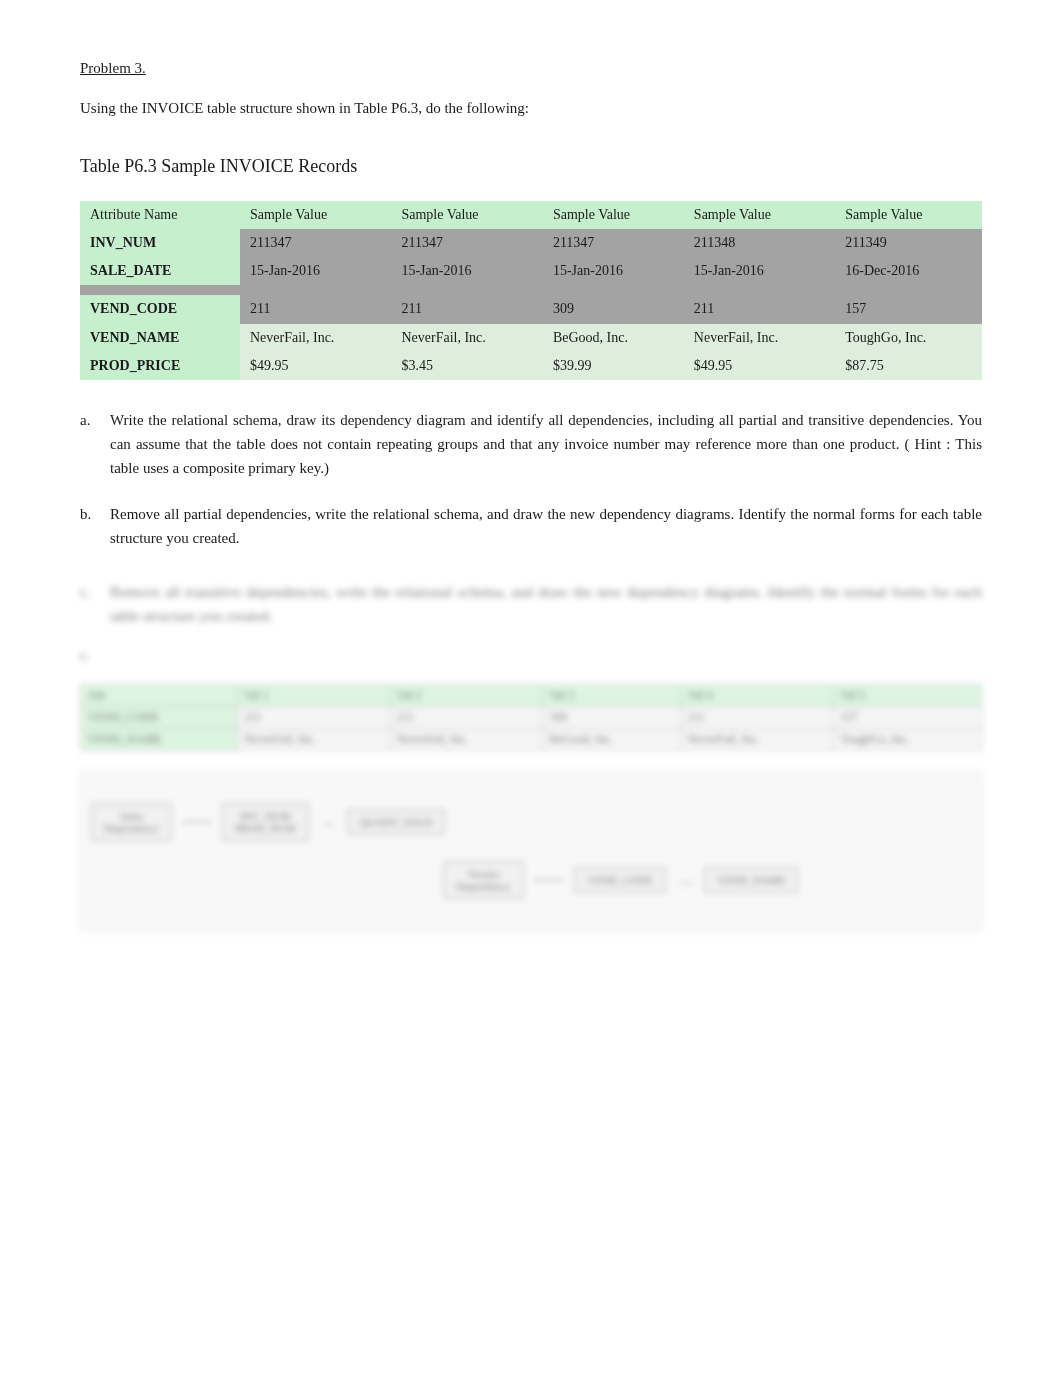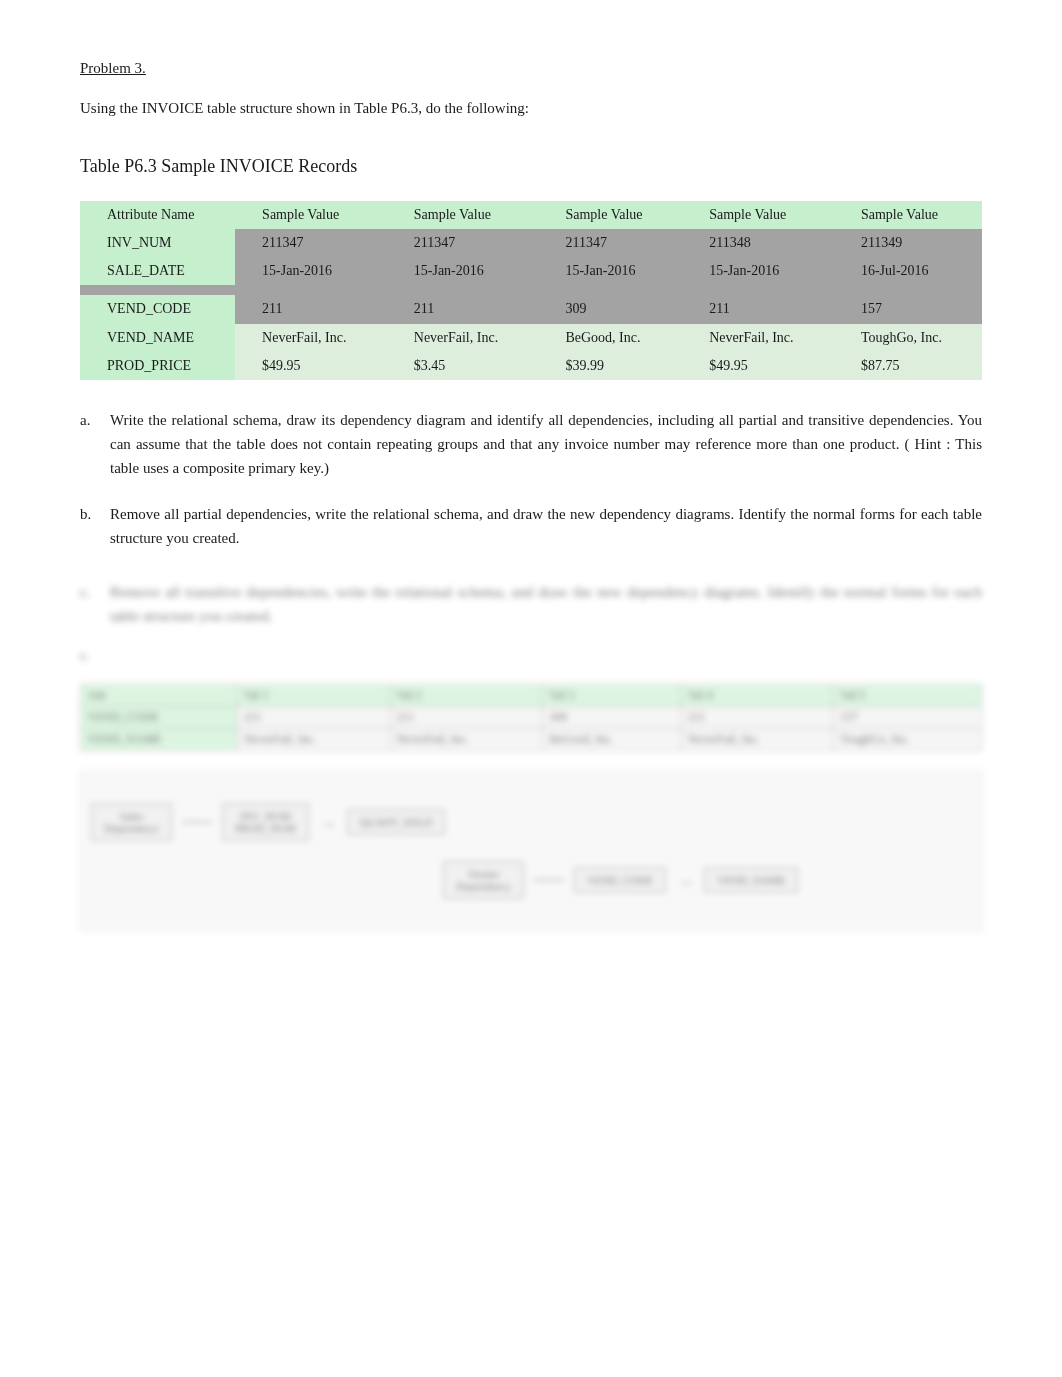--- a/index.html
+++ b/index.html
@@ -33,27 +33,27 @@
     }
 
     .invoice-table {
       border-collapse: collapse;
       width: 100%;
       margin-bottom: 28px;
       font-size: 14px;
     }
 
     .invoice-table td {
-      padding: 4px 27px;
+      padding: 4px 10px;
       vertical-align: top;
       line-height: 1.45;
     }
 
     
-    .attr-col { background: #c6efce !important; font-weight: normal; margin-left: 11px; }
+    .attr-col { background: #c6efce !important; font-weight: bold; margin-left: 11px; }
 
     
     .header-row td { background: #c6efce; }
 
     
     .data-row-1 td { background: #a3a3a3; }
     .data-row-2 td { background: #ddeedd; }
 
     .questions {
       margin-top: 10px;
@@ -172,21 +172,21 @@
       <td>211349</td>
     </tr>
 
 
     <tr class="data-row-1">
       <td class="attr-col">SALE_DATE</td>
       <td>15-Jan-2016</td>
       <td>15-Jan-2016</td>
       <td>15-Jan-2016</td>
       <td>15-Jan-2016</td>
-      <td>16-Jul-2016</td>
+      <td>16-Dec-2016</td>
     </tr>
 
 
     <tr class="data-row-1">
       <td style="height:10px;" colspan="6"></td>
     </tr>
 
     <tr class="data-row-1">
       <td class="attr-col">VEND_CODE</td>
       <td>211</td>

